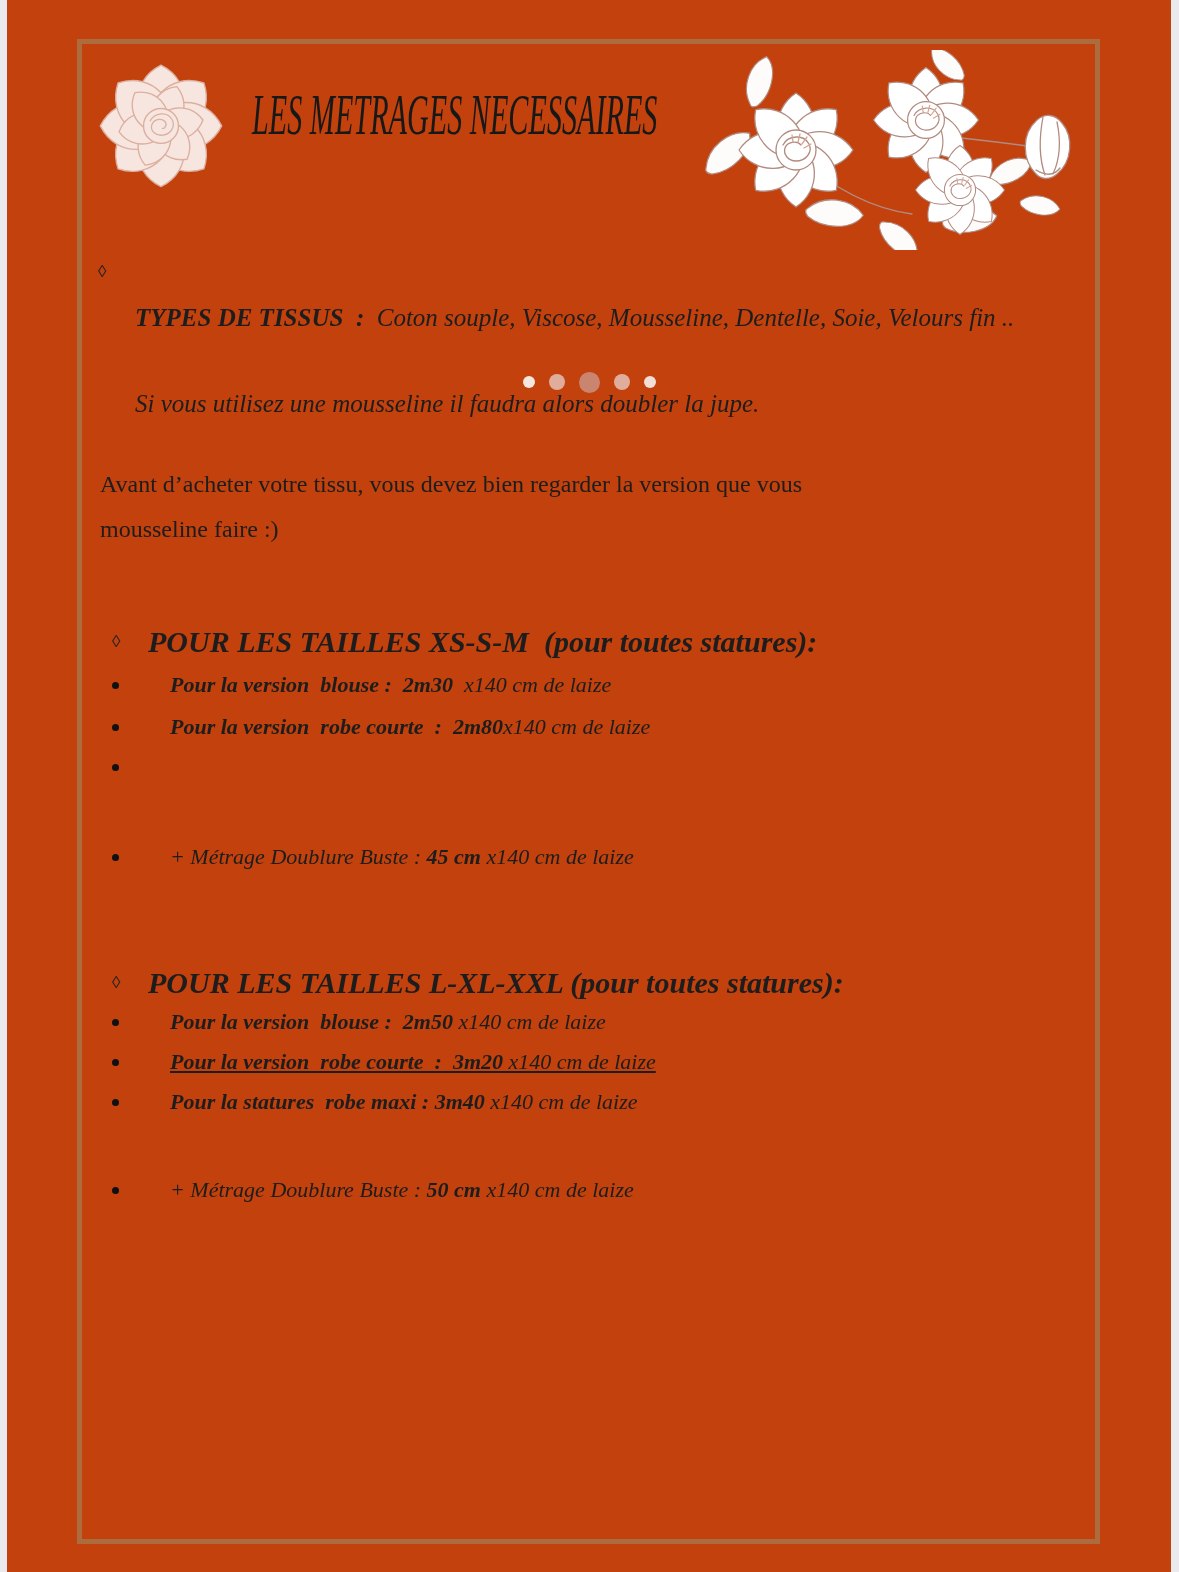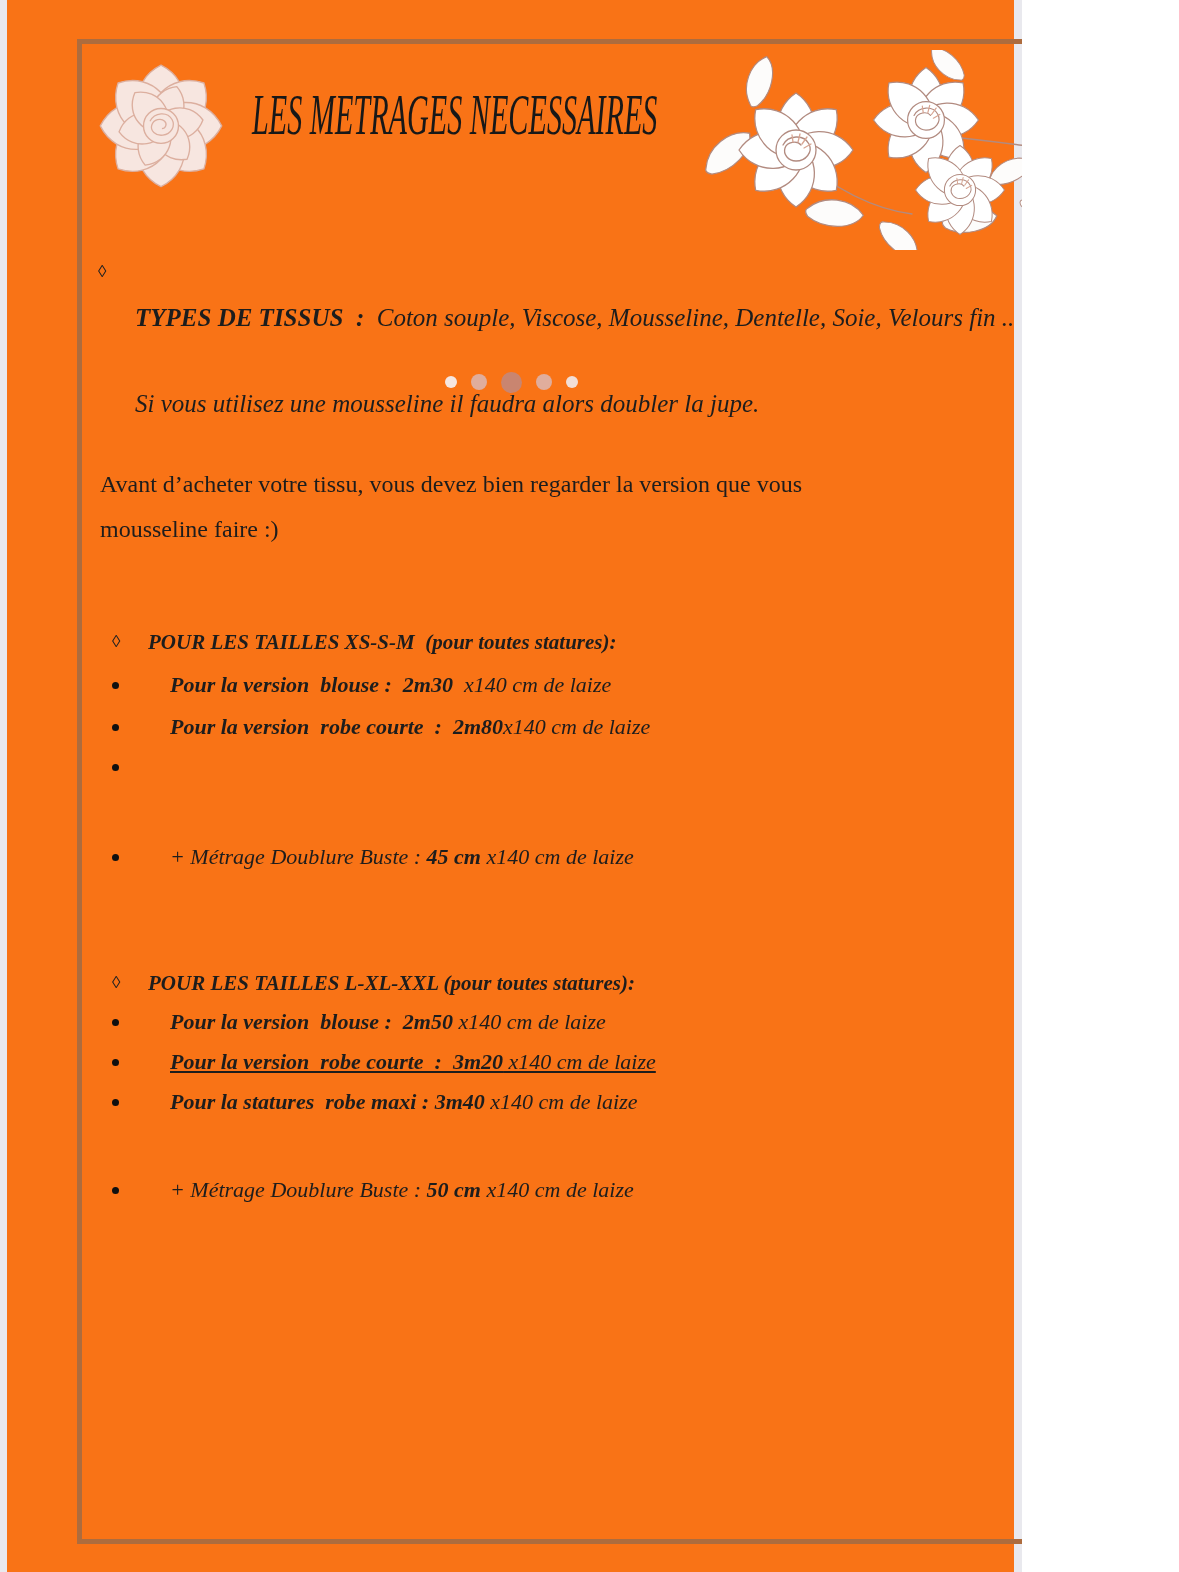--- a/index.html
+++ b/index.html
@@ -1,20 +1,20 @@
 <!DOCTYPE html>
 <html><head>
 <meta charset="utf-8">
 <style>
   html, body { margin: 0; padding: 0; background: #ffffff; }
   #canvas {
     position: relative;
-    width: 1022px;
+    width: 1179px;
     height: 1572px;
-    background: #f97316;
+    background: #c2410c;
     overflow: hidden;
     font-family: "Liberation Serif", serif;
     color: #1d1d1d;
   }
   .edge { position: absolute; top: 0; bottom: 0; background: #e9e9ee; }
   .edge-left  { left: 0; width: 7px; }
   .edge-right { right: 0; width: 8px; }
 
   .frame {
     position: absolute;
@@ -65,21 +65,21 @@
   .dot { display: inline-block; border-radius: 50%; }
 
   .intro { position: absolute; left: 100px; top: 462px; width: 960px; }
   .intro .line { font-size: 24px; line-height: 45px; }
 
   .sec-heading {
     position: absolute; left: 112px;
     display: flex; align-items: baseline; height: 40px;
   }
   .sec-heading .diamond { width: 36px; flex: 0 0 36px; align-self: center; }
-  .hd { font-size: 21px; font-weight: bold; font-style: italic; line-height: 40px; }
+  .hd { font-size: 30px; font-weight: bold; font-style: italic; line-height: 40px; }
   .sec1-heading { top: 622px; }
   .sec2-heading { top: 963px; }
 
   .item {
     position: absolute; left: 112px; height: 40px;
     display: flex; align-items: center;
   }
   .bullet {
     width: 7px; height: 7px; border-radius: 50%;
     background: #101010; flex: 0 0 7px;

